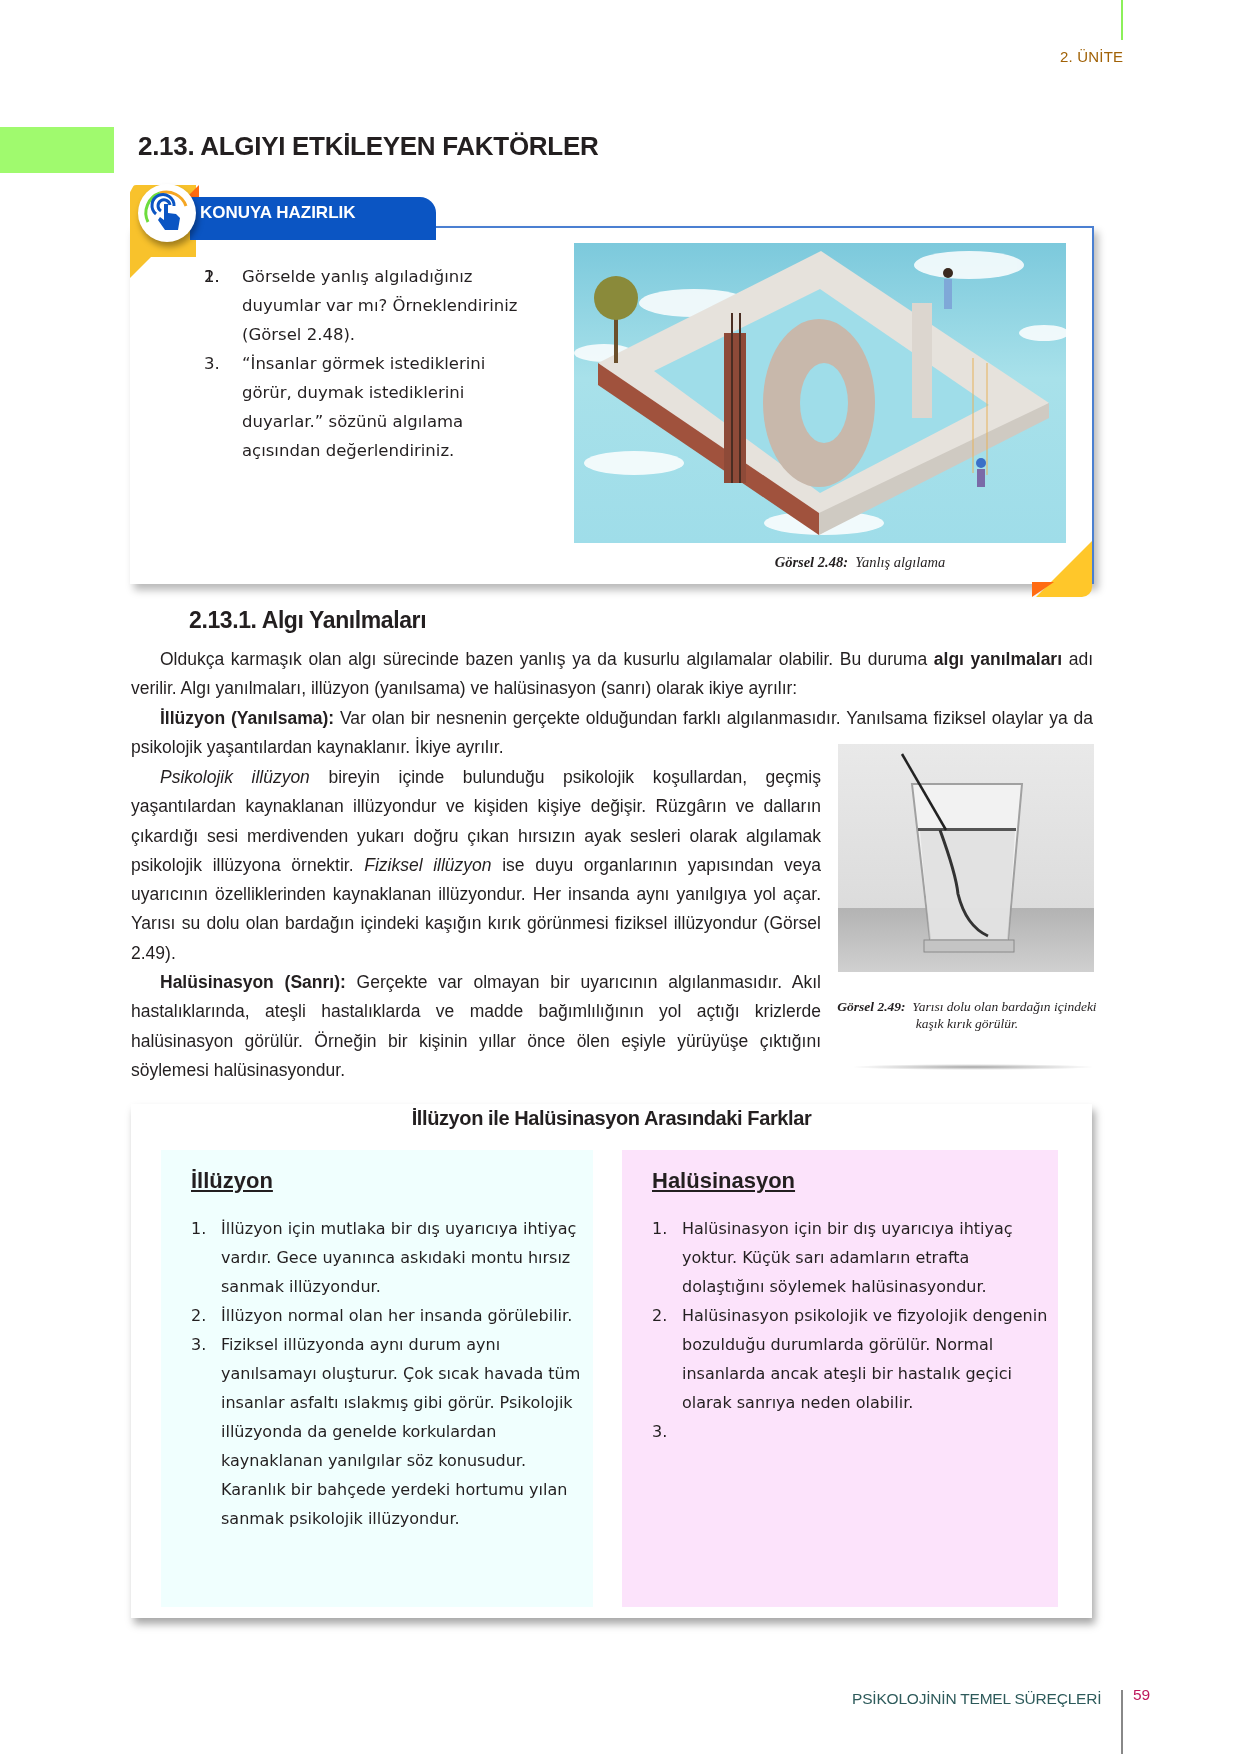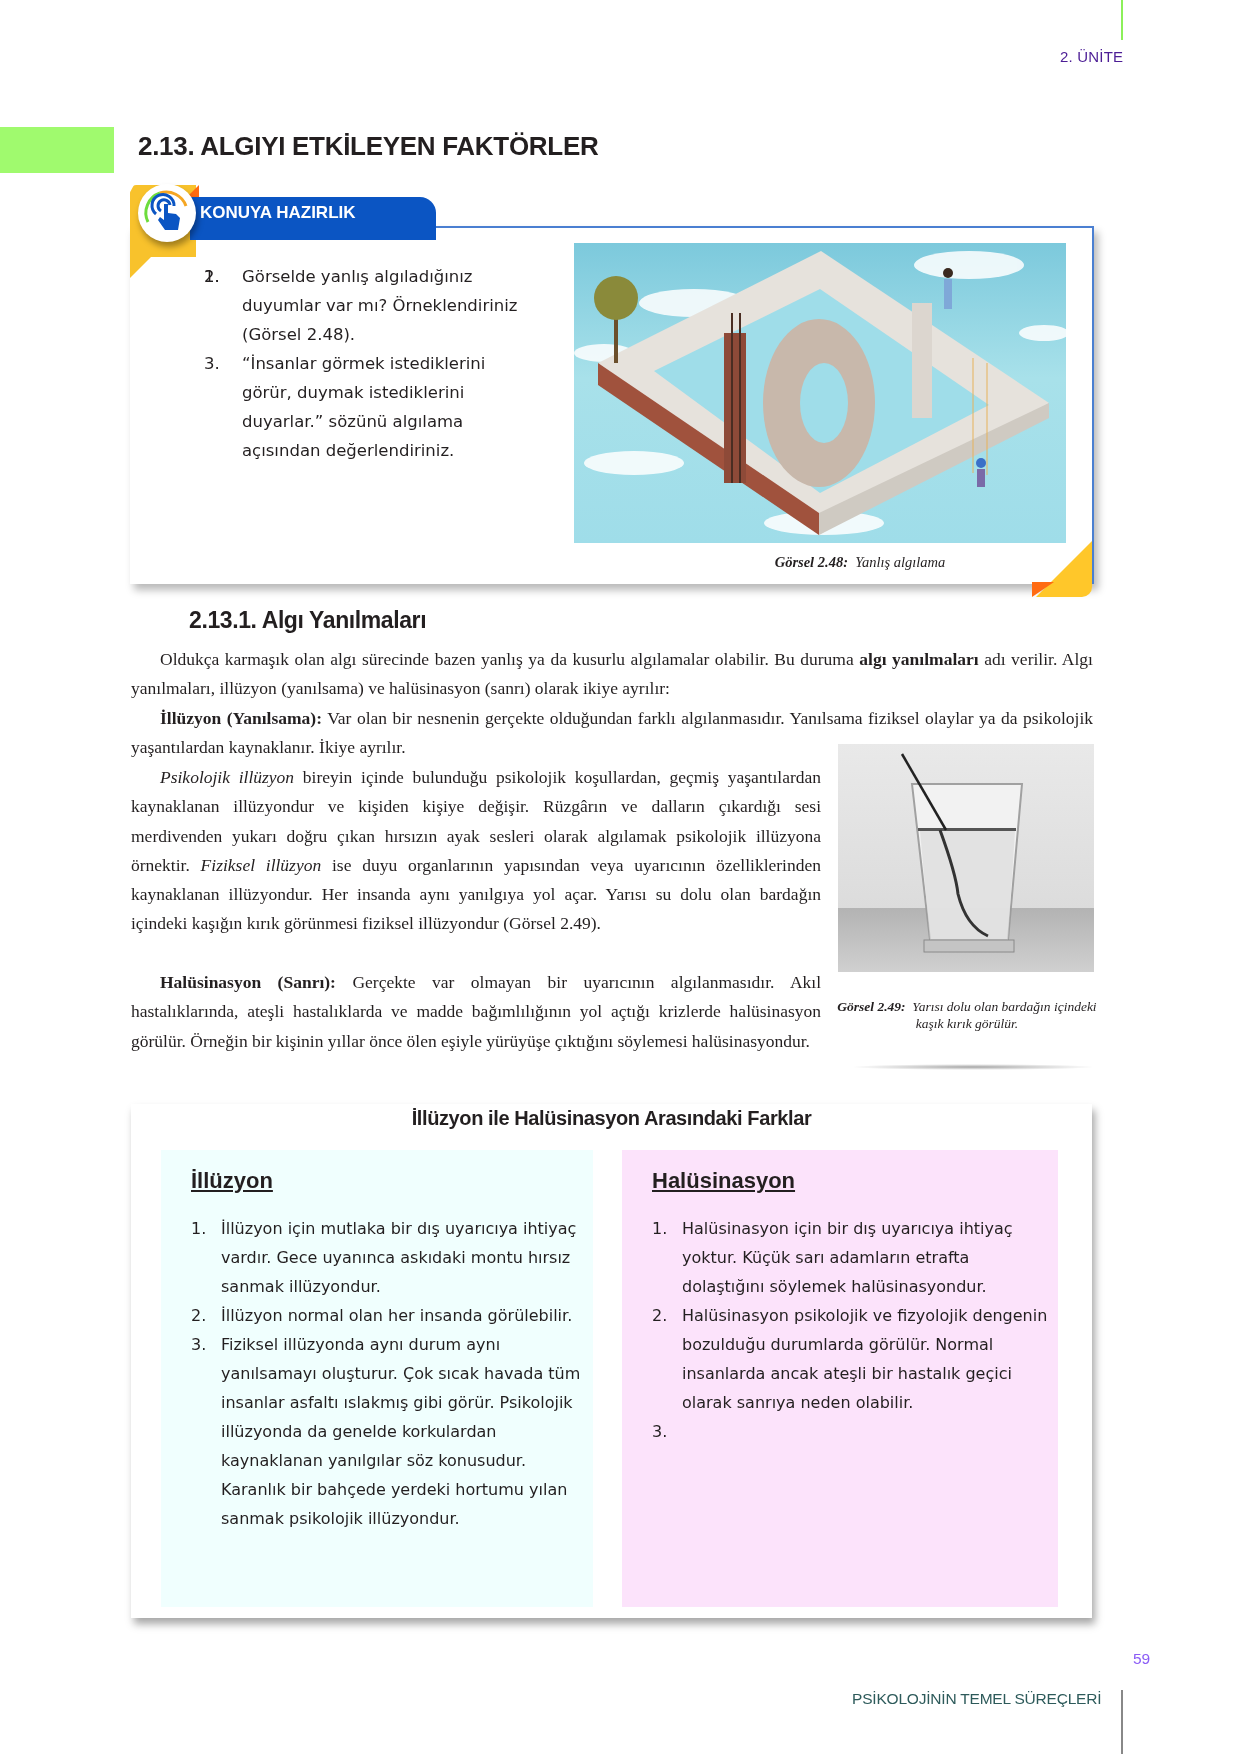--- a/index.html
+++ b/index.html
@@ -3,21 +3,21 @@
 <meta charset="utf-8">
 <style>
   html, body { margin: 0; padding: 0; }
   body {
     width: 1240px; height: 1754px; position: relative; background: #ffffff;
     font-family: "Liberation Sans", sans-serif; color: #231f20; overflow: hidden;
   }
   .abs { position: absolute; }
   
   .top-rule { left: 1121px; top: 0; width: 2px; height: 40px; background: #8cf05a; }
-  .unit-label { left: 1060px; top: 48px; font-size: 15px; color: #4c1d95; letter-spacing: 0.2px; }
+  .unit-label { left: 1060px; top: 48px; font-size: 15px; color: #a16207; letter-spacing: 0.2px; }
   .green-block { left: 0; top: 127px; width: 114px; height: 46px; background: #a0fa6e; }
   .section-title { left: 131px; top: 131px; font-size: 26px; font-weight: bold; color: #231f20; letter-spacing: -0.3px; margin-left: 7px; }
 
   
   .prep-box {
     left: 130px; top: 226px; width: 962px; height: 358px; background: #fff;
     border-right: 2px solid #4a7fd1; box-shadow: 4px 6px 8px rgba(0,0,0,0.28);
   }
   .prep-line { left: 430px; top: 226px; width: 662px; height: 2px; background: #4a7fd1; }
   .prep-yellow { left: 130px; top: 185px; width: 66px; height: 72px; background: #f8c22c;
@@ -50,21 +50,21 @@
     clip-path: polygon(100% 0, 100% 100%, 0 100%); border-radius: 0 0 10px 0; }
   .corner-orange { left: 1032px; top: 582px; width: 22px; height: 15px; background: #ff6b12;
     clip-path: polygon(0 0, 100% 0, 0 100%); }
 
   
   .subsection-title { left: 160px; top: 607px; font-size: 23px; font-weight: bold; letter-spacing: -0.4px; margin-left: 29px; }
   .body-text {
     font-family: "Liberation Sans Narrow", "Liberation Sans", sans-serif; font-size: 17.5px;
     line-height: 29.3px; text-align: justify; color: #231f20;
   }
-  .para { position: absolute; font-family: Liberation Serif, serif; }
+  .para { position: absolute; }
   .indent { text-indent: 29px; }
 
   .glass-photo {
     left: 838px; top: 744px; width: 256px; height: 228px; overflow: hidden;
     background: linear-gradient(180deg, #e9e9e9 0%, #dcdcdc 72%, #b3b3b3 72%, #d0d0d0 100%);
   }
   .caption-249 { left: 836px; top: 998px; width: 262px; text-align: center; font-family: "Liberation Serif", serif; font-style: italic; font-size: 13.5px; line-height: 17px; }
   .caption-249 b { font-weight: bold; }
   .shadow-line { left: 850px; top: 1064px; width: 246px; height: 6px;
     background: radial-gradient(ellipse at center, rgba(0,0,0,0.35) 0%, rgba(0,0,0,0) 70%); }
@@ -77,21 +77,21 @@
   .col-left { left: 161px; width: 432px; background: #f0fffe; }
   .col-right { left: 622px; width: 436px; background: #fce3fb; }
   .col-head { font-size: 22px; font-weight: bold; text-decoration: underline; position: absolute; top: 18px; left: 30px; }
   .col-list { position: absolute; top: 64px; left: 30px; width: 398px; font-family: "DejaVu Sans", sans-serif; font-size: 16px; line-height: 29px; }
   .col-list .item { position: relative; padding-left: 30px; }
   .col-list .num { position: absolute; left: 0; }
 
   
   .footer-label { left: 852px; top: 1690px; font-size: 15.5px; color: #2d5a5a; letter-spacing: -0.2px; }
   .footer-rule { left: 1121px; top: 1690px; width: 2px; height: 64px; background: #888; }
-  .page-number { left: 1133px; top: 1650px; font-size: 15.5px; color: #8b5cf6; }
+  .page-number { left: 1133px; top: 1686px; font-size: 15.5px; color: #be185d; }
 </style>
 </head>
 <body>
 
 <div class="abs top-rule"></div>
 <div class="abs unit-label">2. ÜNİTE</div>
 <div class="abs green-block"></div>
 <div class="abs section-title">2.13.  ALGIYI ETKİLEYEN FAKTÖRLER</div>
 
 <div class="abs prep-box"></div>

